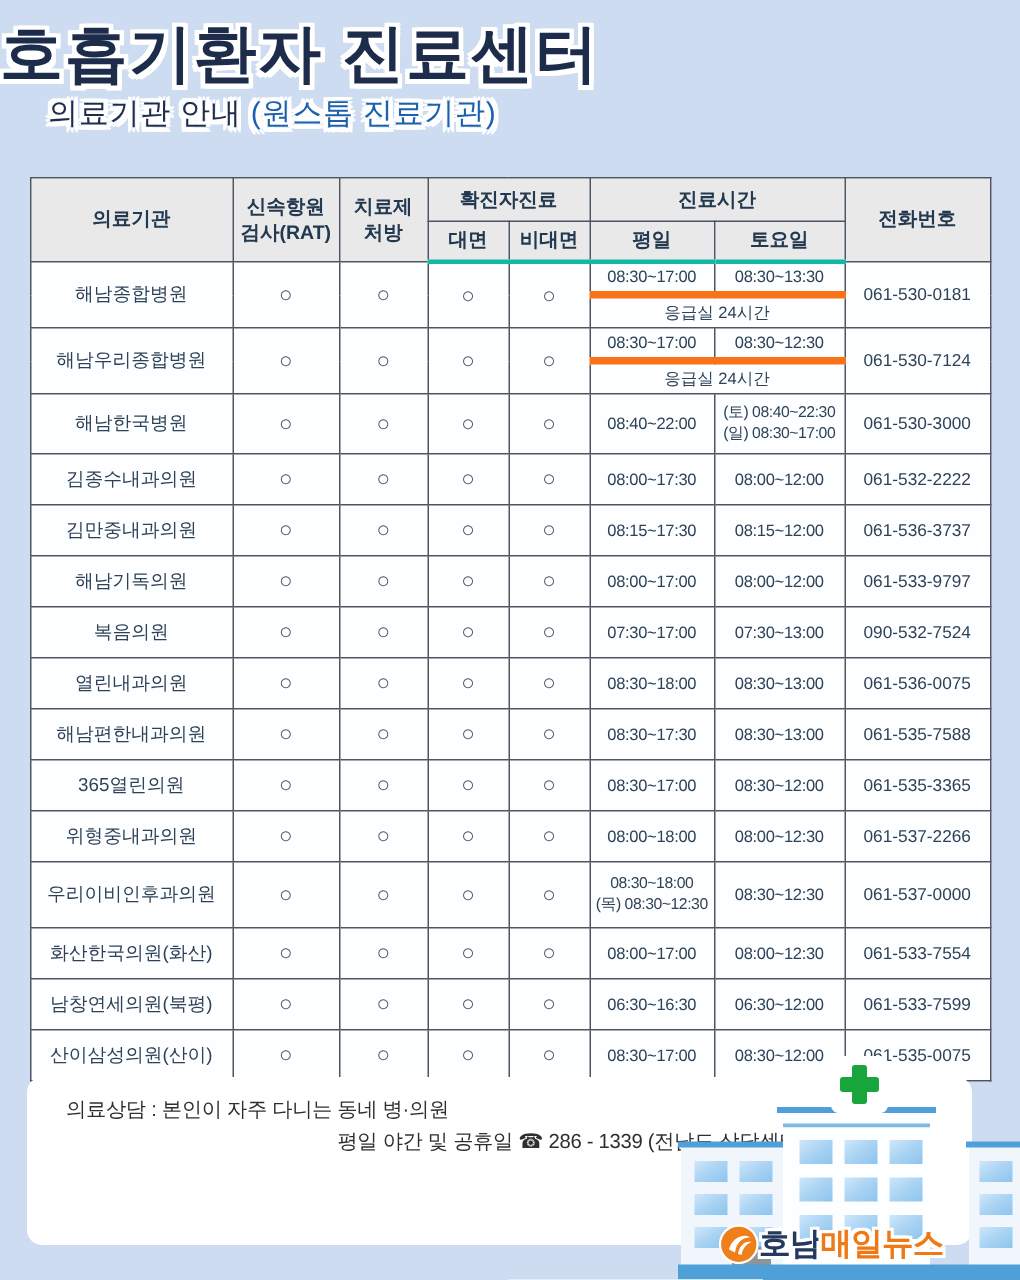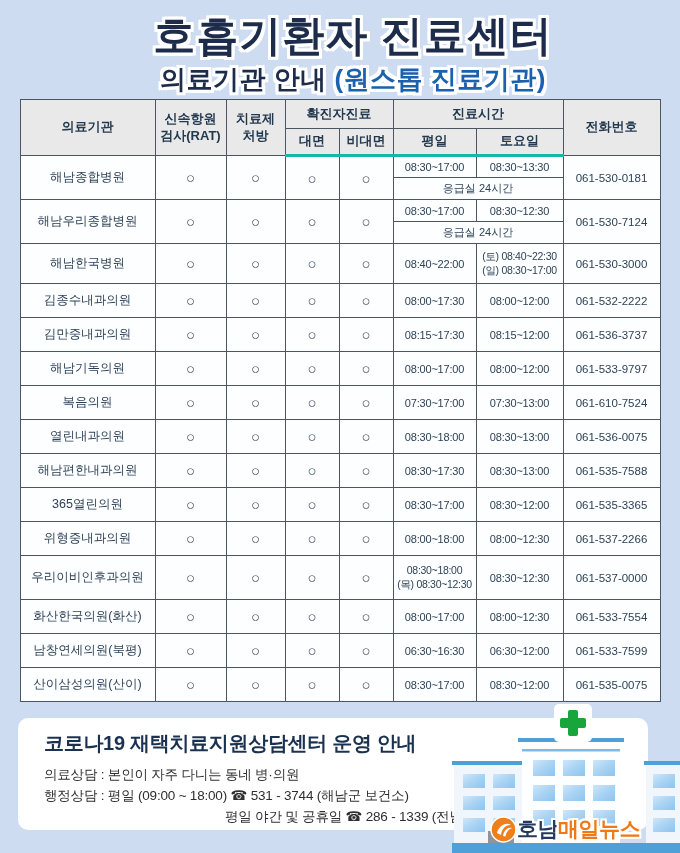--- a/index.html
+++ b/index.html
@@ -4,35 +4,35 @@
 <style>
   * { margin: 0; padding: 0; box-sizing: border-box; }
   html, body { width: 680px; height: 853px; }
   body {
     position: relative;
     background: #cddcf0;
     font-family: "Liberation Sans", "DejaVu Sans", sans-serif;
     overflow: hidden;
   }
   
-  .title-block { text-align: center; padding-top: 13px; height: 99px; margin-left: 26px; }
+  .title-block { text-align: left; padding-top: 13px; height: 118px; }
   .outline {
     text-shadow:
       -3px -3px 0 #fff, 0 -3px 0 #fff, 3px -3px 0 #fff,
       -3px 0 0 #fff, 3px 0 0 #fff,
       -3px 3px 0 #fff, 0 3px 0 #fff, 3px 3px 0 #fff,
       -2px -2px 0 #fff, 2px 2px 0 #fff, 2px -2px 0 #fff, -2px 2px 0 #fff;
   }
   .main-title {
     font-size: 42px; font-weight: 900; color: #1d2c4a;
     letter-spacing: 1px; line-height: 1.1;
   }
   .sub-title {
-    font-size: 26px; font-weight: 700; color: #1d2c4a;
-    margin-top: 3px; letter-spacing: 0.5px;
+    font-size: 20px; font-weight: 400; color: #1d2c4a;
+    margin-top: 3px; letter-spacing: 0.5px; padding-left: 32px;
   }
   .sub-title .hl { color: #1c61ae; }
   
   table.clinics {
     width: 640px; margin: 0 auto;
     border-collapse: collapse; table-layout: fixed;
     background: #fdfeff;
     border: 1px solid #4c5662;
   }
   th, td {
@@ -50,21 +50,21 @@
   thead tr.sub th { height: 27px; }
   thead tr.sub th { border-bottom: 3px solid #14b8a6; }
   tbody tr { height: 34px; }
   tbody tr.h22 { height: 22px; }
   tbody tr.h40 { height: 40px; }
   tbody tr.h44 { height: 44px; }
   td.name  { font-size: 12.5px; }
   td.circ  { font-size: 15px; color: #49586a; }
   td.time  { font-size: 11px; letter-spacing: -0.2px; margin-top: 30px; }
   td.time2 { font-size: 10.5px; white-space: pre-line; line-height: 1.25; letter-spacing: -0.3px; }
-  td.er    { font-size: 11px; border-top: 1px solid #f97316; }
+  td.er    { font-size: 11px; border-top: 5px solid #f97316; }
   td.phone { font-size: 11.5px; margin-left: 20px; }
   
   .notice-card {
     position: absolute; left: 18px; top: 718px;
     width: 630px; height: 112px;
     background: #ffffff; border-radius: 10px;
     padding: 12px 0 0 26px;
   }
   .notice-title {
     font-size: 20px; font-weight: 800; color: #1b3150;
@@ -72,21 +72,21 @@
   }
   .notice-line {
     font-size: 13.5px; font-weight: 400; color: #2f2f2f;
     line-height: 1.55; letter-spacing: -0.2px;
   }
   .notice-line.indent { padding-left: 70px; text-align: center; }
   
   .hospital { position: absolute; right: 0; bottom: 0; width: 230px; height: 153px; }
   
   .logo {
-    position: absolute; right: 40px; bottom: 10px;
+    position: absolute; right: 51px; bottom: 10px;
     display: flex; align-items: center; gap: 0; z-index: 5;
   }
   .logo-text { font-size: 21px; font-weight: 900; letter-spacing: -0.5px;
     text-shadow: -2px -2px 0 #fff, 0 -2px 0 #fff, 2px -2px 0 #fff,
                  -2px 0 0 #fff, 2px 0 0 #fff,
                  -2px 2px 0 #fff, 0 2px 0 #fff, 2px 2px 0 #fff; }
   .logo-text .p1 { color: #23395e; }
   .logo-text .p2 { color: #ef7a15; }
 </style>
 </head>
@@ -202,21 +202,21 @@
     </tr>
 
     <tr>
       <td class="name">복음의원</td>
       <td class="circ">○</td>
       <td class="circ">○</td>
       <td class="circ">○</td>
       <td class="circ">○</td>
       <td class="time">07:30~17:00</td>
       <td class="time">07:30~13:00</td>
-      <td class="phone">061-610-7524</td>
+      <td class="phone">090-532-7524</td>
     </tr>
 
     <tr>
       <td class="name">열린내과의원</td>
       <td class="circ">○</td>
       <td class="circ">○</td>
       <td class="circ">○</td>
       <td class="circ">○</td>
       <td class="time">08:30~18:00</td>
       <td class="time">08:30~13:00</td>
@@ -297,23 +297,21 @@
       <td class="circ">○</td>
       <td class="circ">○</td>
       <td class="time">08:30~17:00</td>
       <td class="time">08:30~12:00</td>
       <td class="phone">061-535-0075</td>
     </tr>
   </tbody>
 </table>
 
 <div class="notice-card">
-  <div class="notice-title">코로나19 재택치료지원상담센터 운영 안내</div>
   <div class="notice-line">의료상담 : 본인이 자주 다니는 동네 병·의원</div>
-  <div class="notice-line">행정상담 : 평일 (09:00 ~ 18:00)  ☎ 531 - 3744 (해남군 보건소)</div>
   <div class="notice-line indent">평일 야간 및 공휴일  ☎ 286 - 1339 (전남도 상담센터)</div>
 </div>
 
 <svg class="hospital" viewBox="0 0 230 153" xmlns="http://www.w3.org/2000/svg">
   <defs>
     <linearGradient id="wg" x1="0" y1="0" x2="1" y2="1">
       <stop offset="0" stop-color="#cfe7fa"></stop>
       <stop offset="0.5" stop-color="#a9d3f3"></stop>
       <stop offset="1" stop-color="#8ec4ee"></stop>
     </linearGradient>

